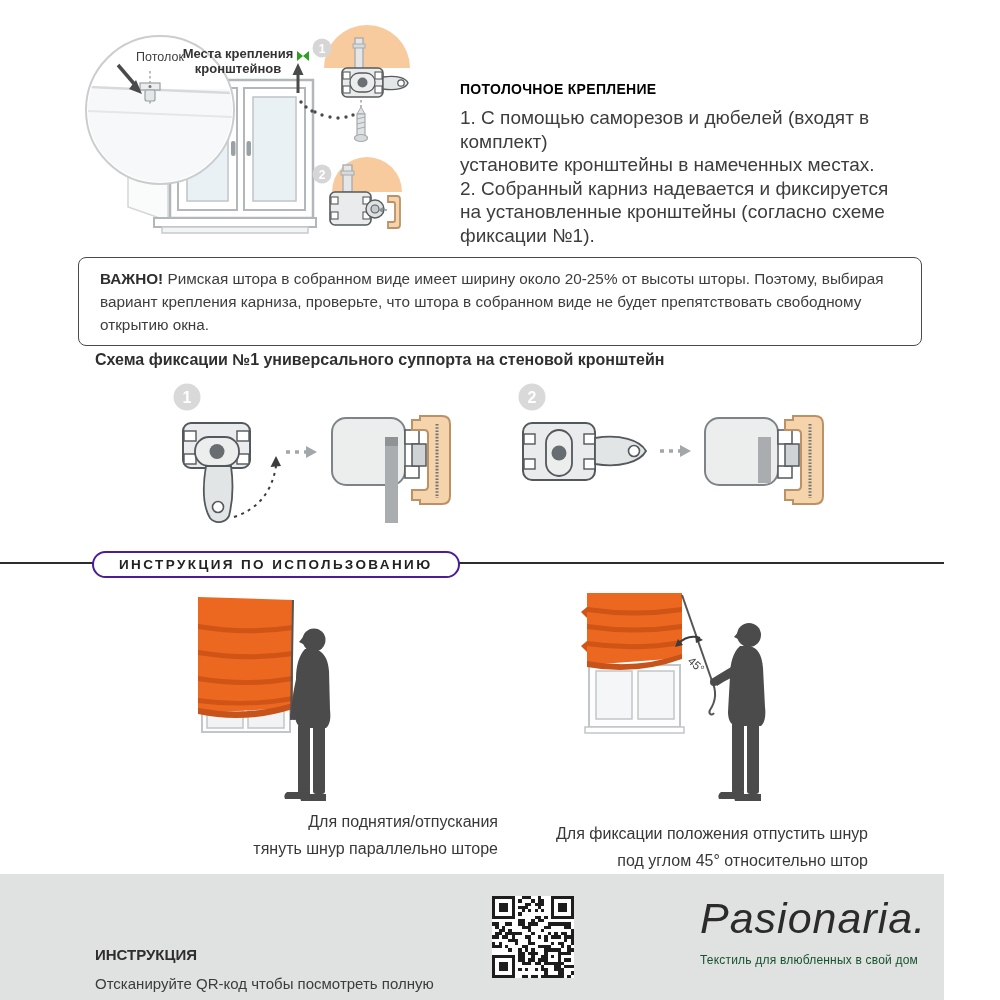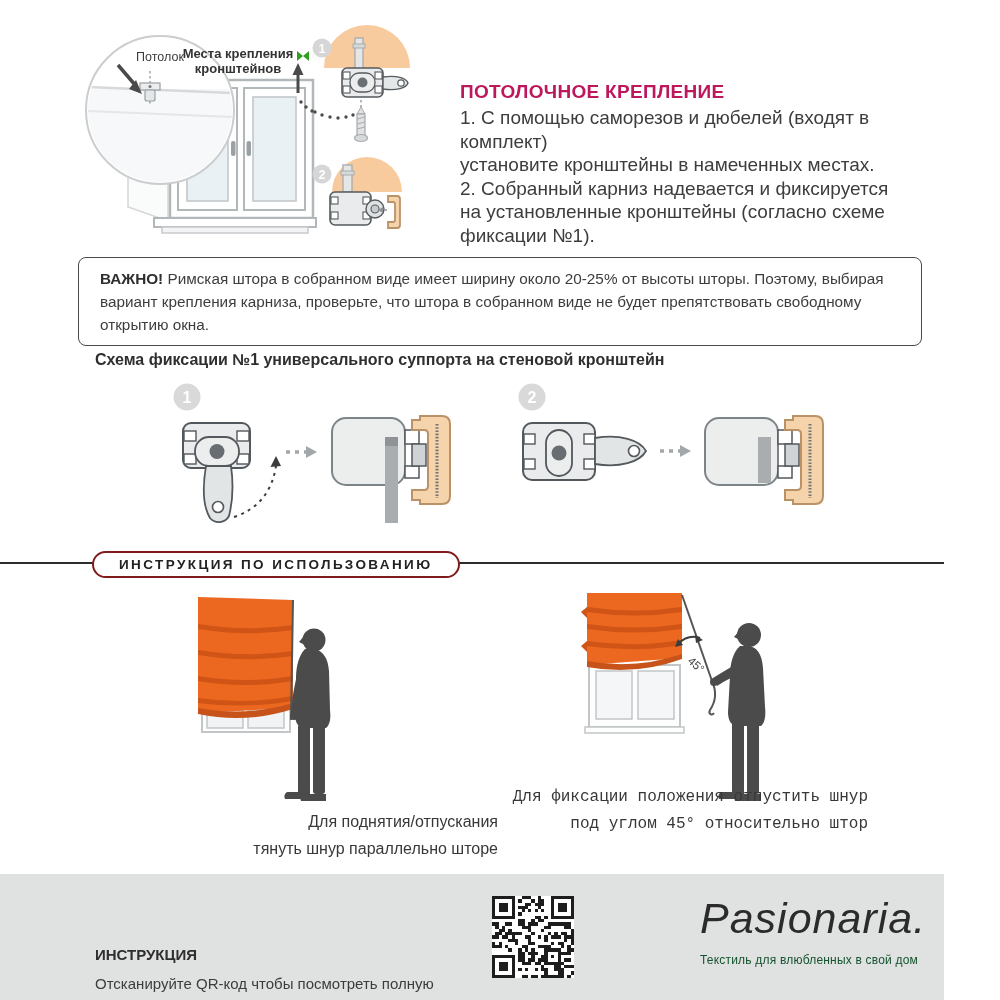--- a/index.html
+++ b/index.html
@@ -1,30 +1,30 @@
 <!DOCTYPE html>
 <html><head>
 <meta charset="utf-8">
 <style>
   html,body{margin:0;padding:0;background:#fff;}
   .page{position:relative;width:944px;height:1000px;background:#fff;overflow:hidden;
         font-family:"Liberation Sans",sans-serif;color:#3d3d3d;}
   .abs{position:absolute;}
-  .ceil-title{left:460px;top:81px;font-size:19px;font-weight:bold;letter-spacing:.3px;color:#be185d;}
+  .ceil-title{left:460px;top:81px;font-size:14px;font-weight:bold;letter-spacing:.3px;color:#000000;}
   .ceil-lines{left:460px;top:106px;font-size:19px;line-height:23.5px;color:#3d3d3d;}
   .imp-box{left:78px;top:257px;width:800px;border:1.6px solid #4a4a4a;border-radius:8px;
            padding:9px 21px;font-size:15.3px;line-height:23px;color:#3d3d3d;background:#fff;}
   .imp-box b{color:#2e2e2e;}
   .scheme-title{left:95px;top:351px;font-size:16px;font-weight:bold;color:#2f2f2f;}
   .divider{left:0;top:562px;width:1000px;height:0;border-top:2px solid #2c2c2c;}
-  .pill{left:92px;top:551px;background:#fff;border:2px solid #7f1d1d;border-radius:15px;
+  .pill{left:92px;top:551px;background:#fff;border:2px solid #4c1d95;border-radius:15px;
         padding:4px 25px;font-size:13.5px;font-weight:bold;letter-spacing:2.4px;color:#222;z-index:2;}
   .caption{font-size:16px;line-height:27px;text-align:right;color:#383838;}
   .cap-left{left:102px;top:808px;width:396px;}
-  .cap-right{left:478px;top:784px;width:390px;font-family:Liberation Mono, monospace;}
+  .cap-right{left:478px;top:820px;width:390px;}
   .footer{left:0;top:874px;width:1000px;height:126px;background:#e0e1e1;}
   .f-text{left:95px;top:44px;font-size:15px;line-height:24px;color:#3c3c3c;margin-top:25px;}
   .f-title{font-weight:bold;margin-bottom:5px;color:#2e2e2e;}
   .f-logo{left:700px;top:20px;font-family:Liberation Sans, sans-serif;font-style:italic;
           font-size:43px;color:#2b2b2b;letter-spacing:1px;}
   .f-tagline{left:700px;top:79px;font-size:12px;color:#14532d;letter-spacing:.2px;}
   svg text{font-family:"Liberation Sans",sans-serif;}
 </style>
 </head>
 <body>

